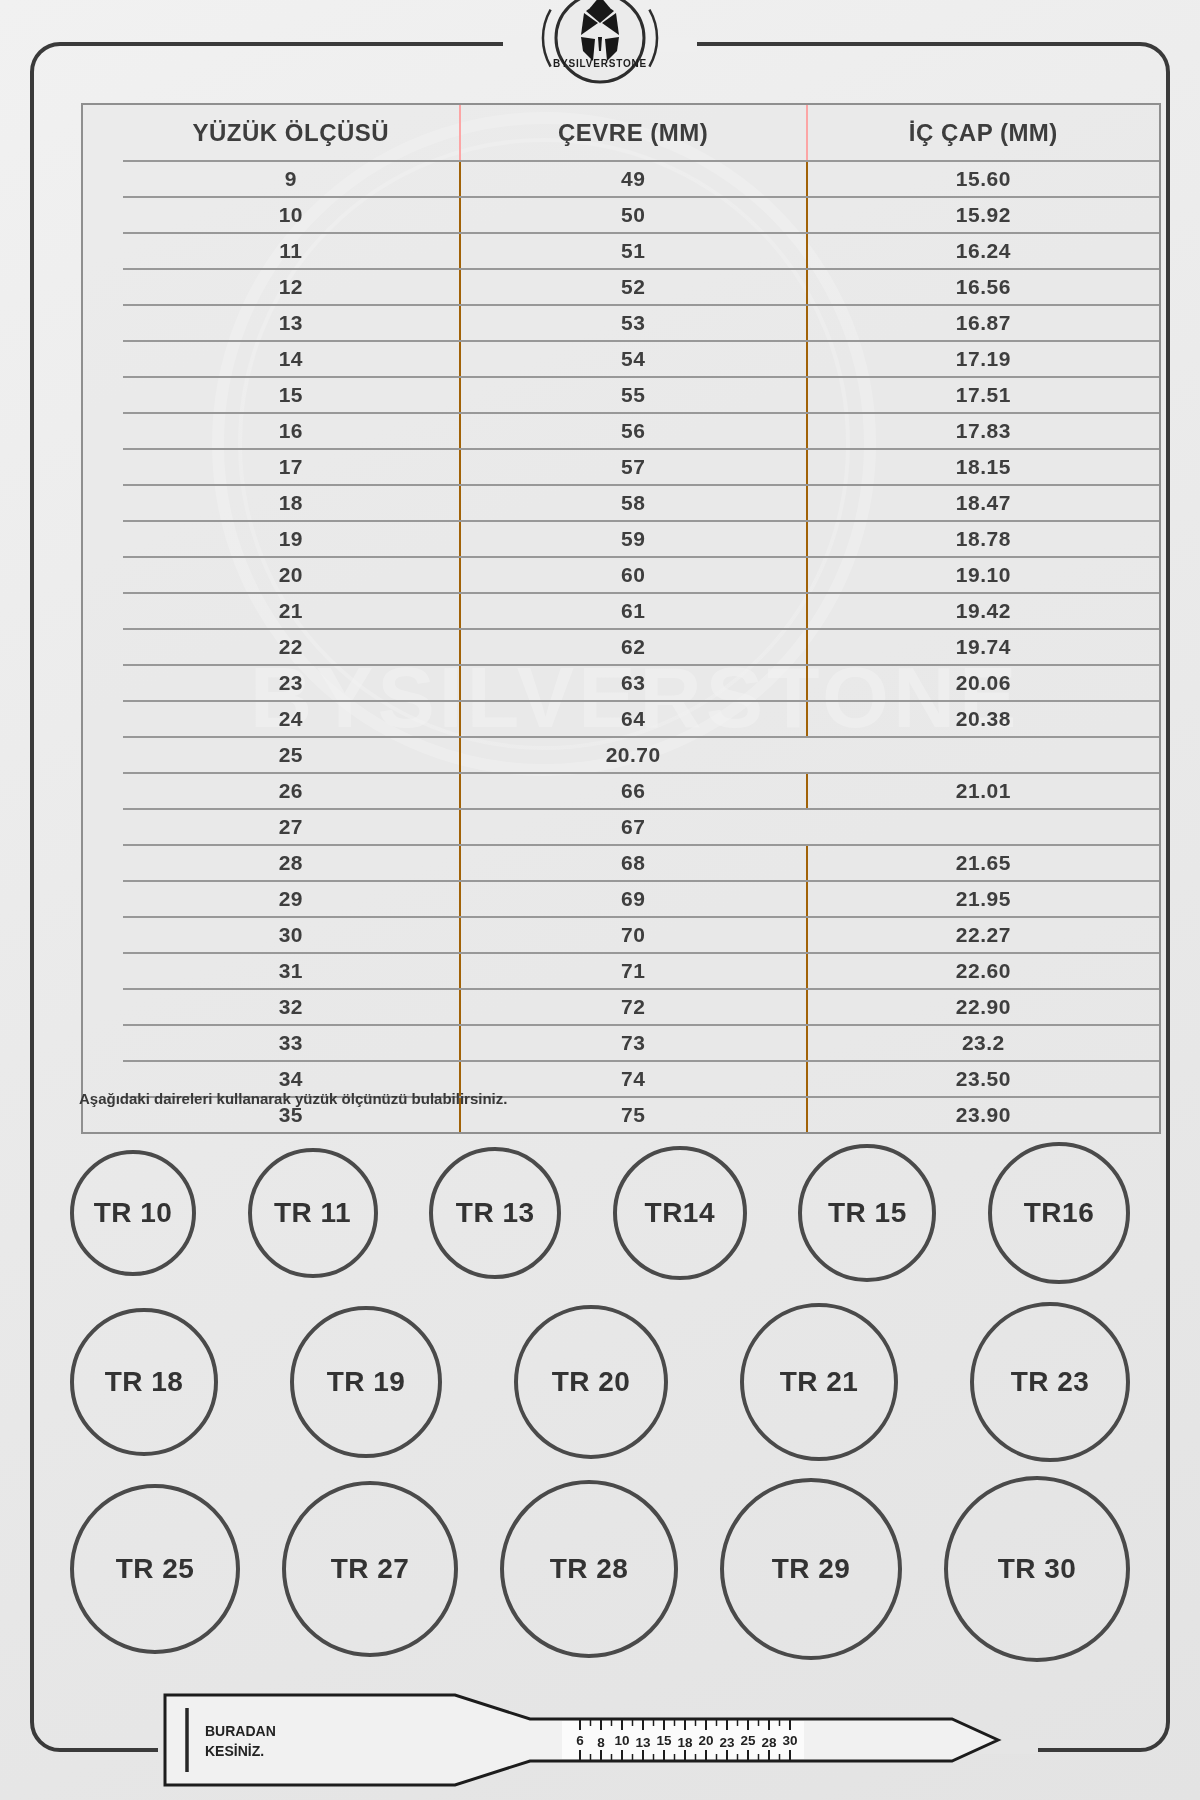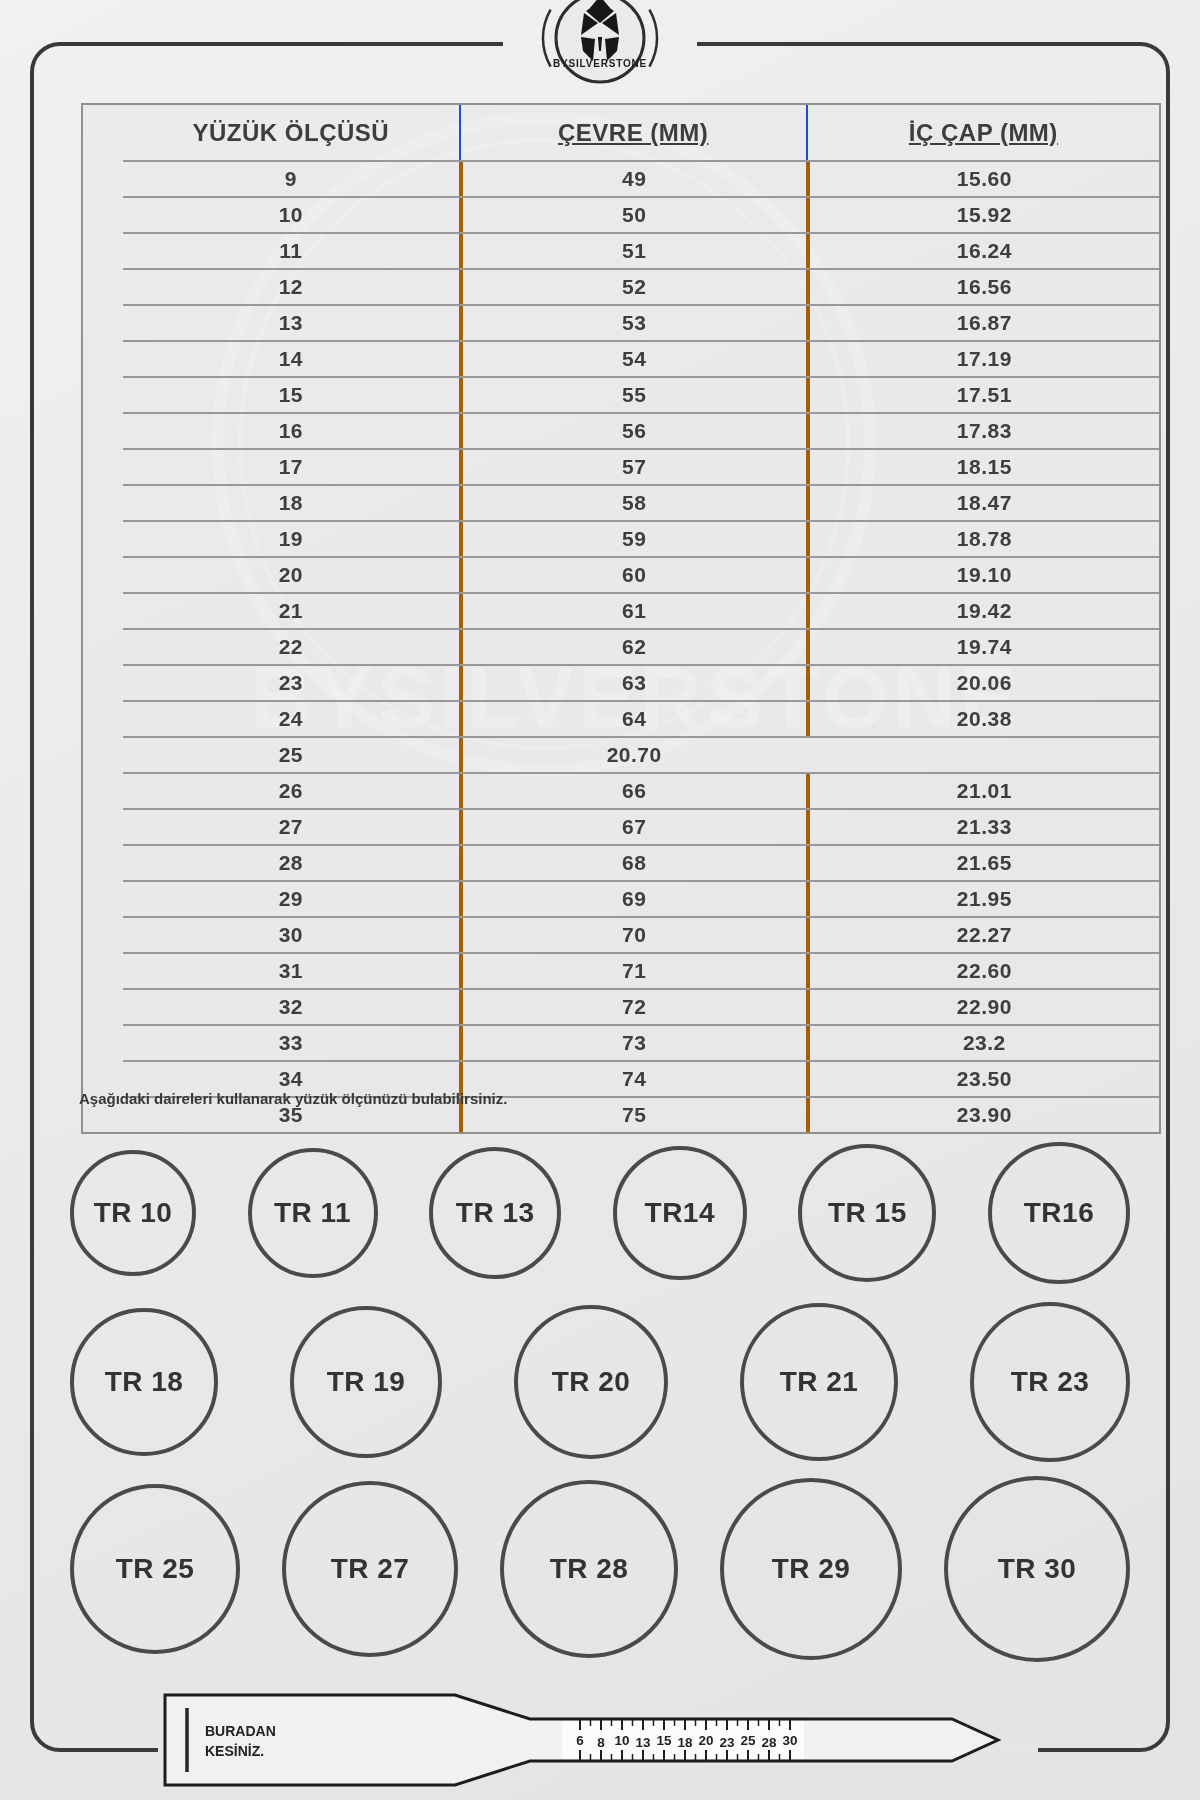--- a/index.html
+++ b/index.html
@@ -26,25 +26,25 @@
   
   .logo{position:absolute;left:528px;top:-6px;width:144px;height:100px;z-index:6;}
   .logo text{font-family:"Liberation Sans","DejaVu Sans",sans-serif;font-weight:bold;}
 
   
   .rtable{position:absolute;left:81px;top:103px;width:1036px;z-index:2;
     border:2px solid #8f8f8f;background:rgba(231,231,231,0.55);padding-left:40px;}
   .thead{display:grid;grid-template-columns:32.4% 33.5% 34.1%;height:55px;}
   .th{display:flex;align-items:center;justify-content:center;
     font-size:24px;font-weight:bold;color:#3d3d3d;letter-spacing:0.5px;}
-  .th+.th{border-left:2px solid #1d4ed8;text-decoration:underline;}
+  .th+.th{border-left:2px solid #fca5a5;}
   .tr{display:grid;grid-template-columns:32.4% 33.5% 34.1%;height:34px;border-top:2px solid #989898;}
   .td{display:flex;align-items:center;justify-content:center;
     font-size:21px;font-weight:bold;color:#3e3e3e;letter-spacing:0.5px;}
-  .td+.td{border-left:4px solid #a16207;}
+  .td+.td{border-left:2px solid #a16207;}
 
   
   .caption{position:absolute;left:79px;top:1090px;font-size:15px;font-weight:bold;color:#383838;z-index:2;}
 
   
   .circle-row{position:absolute;left:70px;width:1060px;display:flex;
     justify-content:space-between;align-items:center;z-index:2;}
   .row-1{top:1138px;height:150px;}
   .row-2{top:1296px;height:172px;}
   .row-3{top:1472px;height:194px;}
@@ -195,21 +195,20 @@
 
       <div class="tr">
         <div class="td">26</div>
         <div class="td">66</div>
         <div class="td">21.01</div>
       </div>
 
       <div class="tr">
         <div class="td">27</div>
         <div class="td">67</div>
-        <div class="td">21.33</div>
       </div>
 
       <div class="tr">
         <div class="td">28</div>
         <div class="td">68</div>
         <div class="td">21.65</div>
       </div>
 
       <div class="tr">
         <div class="td">29</div>

